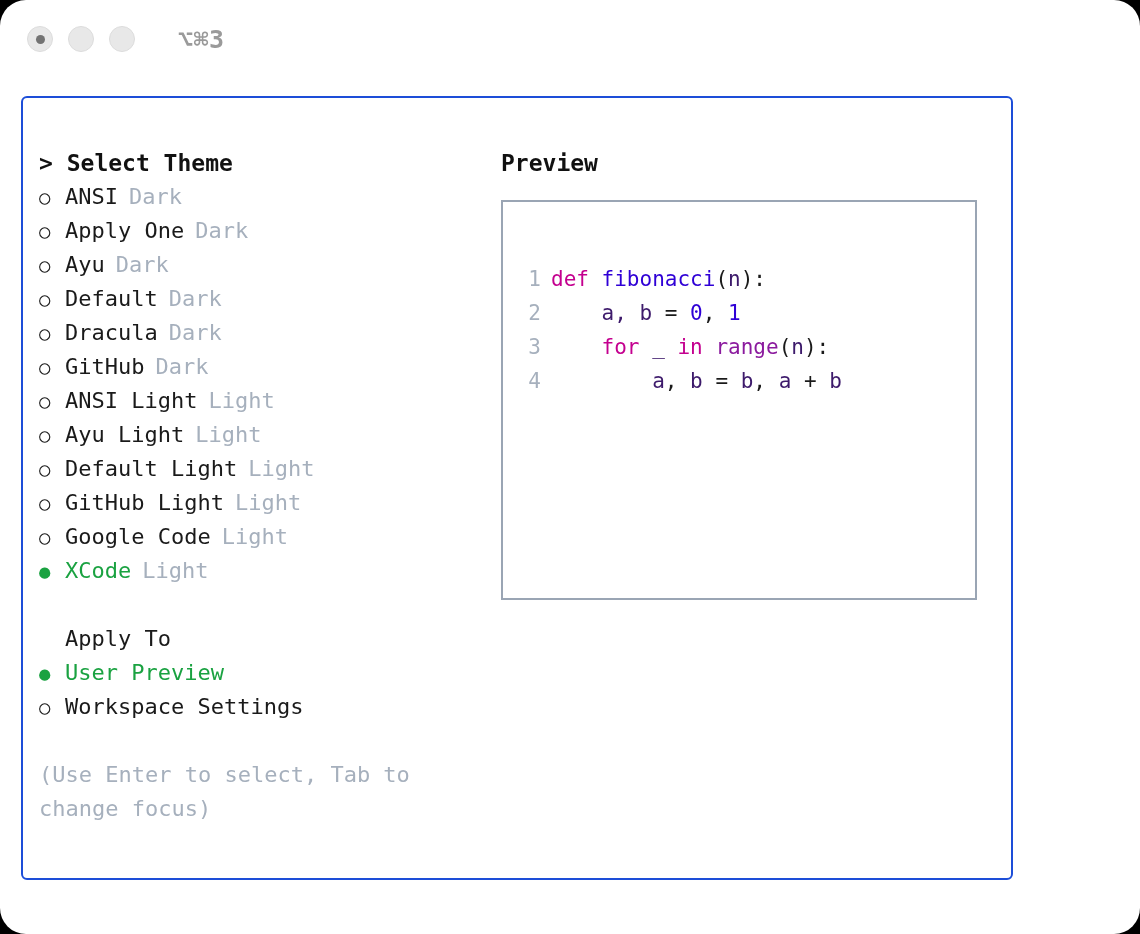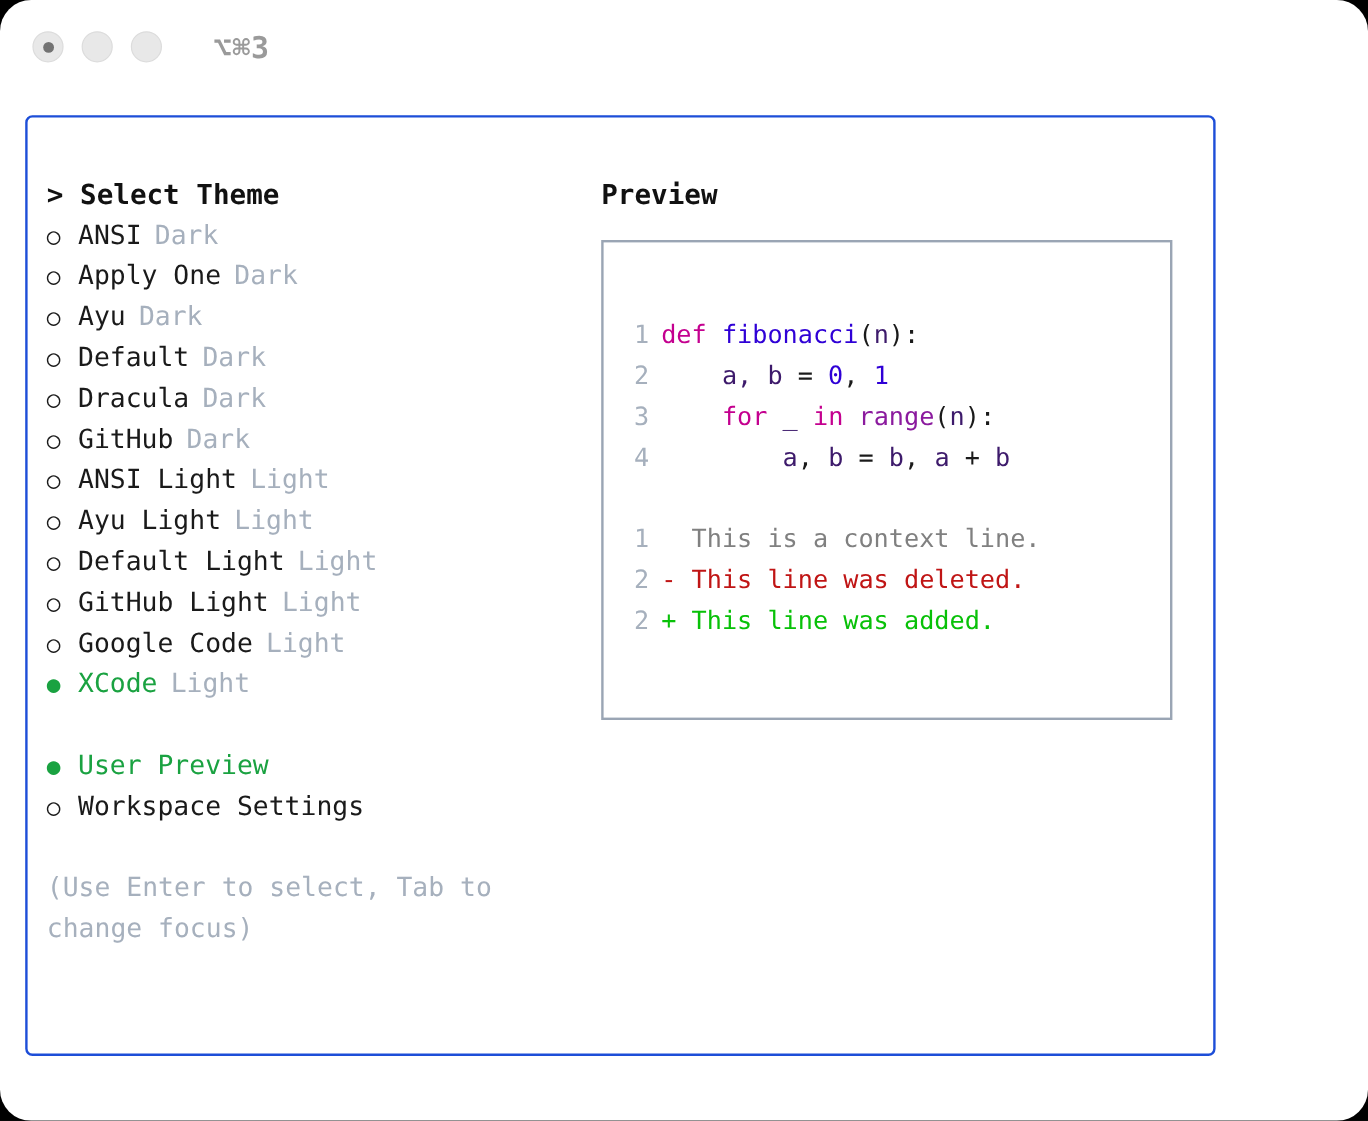--- a/index.html
+++ b/index.html
@@ -206,40 +206,36 @@
           <div class="opt-row"><span class="marker">○</span><span class="opt-label">ANSI Light</span><span class="opt-tag">Light</span></div>
           <div class="opt-row"><span class="marker">○</span><span class="opt-label">Ayu Light</span><span class="opt-tag">Light</span></div>
           <div class="opt-row"><span class="marker">○</span><span class="opt-label">Default Light</span><span class="opt-tag">Light</span></div>
           <div class="opt-row"><span class="marker">○</span><span class="opt-label">GitHub Light</span><span class="opt-tag">Light</span></div>
           <div class="opt-row"><span class="marker">○</span><span class="opt-label">Google Code</span><span class="opt-tag">Light</span></div>
           <div class="opt-row selected"><span class="marker sel">●</span><span class="opt-label">XCode</span><span class="opt-tag">Light</span></div>
         </div>
 
       <div class="spacer-lg"></div>
 
+      <div class="group-head">Apply To</div>
       <div id="apply-list">
           <div class="opt-row selected"><span class="marker sel">●</span><span class="opt-label">User Preview</span></div>
           <div class="opt-row"><span class="marker">○</span><span class="opt-label">Workspace Settings</span></div>
         </div>
 
       <div id="hint">(Use Enter to select, Tab to change focus)</div>
     </div>
 
     <div id="right-col">
       <div class="section-title">Preview</div>
       <div id="preview-box">
         <div id="code-block">
             <div class="code-line"><span class="lnum">1</span><span class="tok-kw">def </span><span class="tok-fn">fibonacci</span><span class="tok-pl">(</span><span class="tok-var">n</span><span class="tok-pl">):</span></div>
             <div class="code-line"><span class="lnum">2</span><span class="tok-pl">    </span><span class="tok-var">a, b</span><span class="tok-pl"> = </span><span class="tok-num">0</span><span class="tok-pl">, </span><span class="tok-num">1</span></div>
             <div class="code-line"><span class="lnum">3</span><span class="tok-pl">    </span><span class="tok-kw">for </span><span class="tok-var">_</span><span class="tok-pl"> </span><span class="tok-kw">in </span><span class="tok-bi">range</span><span class="tok-pl">(</span><span class="tok-var">n</span><span class="tok-pl">):</span></div>
             <div class="code-line"><span class="lnum">4</span><span class="tok-pl">        </span><span class="tok-var">a</span><span class="tok-pl">, </span><span class="tok-var">b</span><span class="tok-pl"> = </span><span class="tok-var">b</span><span class="tok-pl">, </span><span class="tok-var">a</span><span class="tok-pl"> + </span><span class="tok-var">b</span></div>
           </div>
         <div class="blank-line"></div>
-        <div id="diff-block">
-            <div class="code-line diff-ctx"><span class="lnum">1</span><span> </span><span> This is a context line.</span></div>
-            <div class="code-line diff-del"><span class="lnum">2</span><span>-</span><span> This line was deleted.</span></div>
-            <div class="code-line diff-add"><span class="lnum">2</span><span>+</span><span> This line was added.</span></div>
-          </div>
       </div>
     </div>
 
   </div>
 </div>
 
 </body></html>

